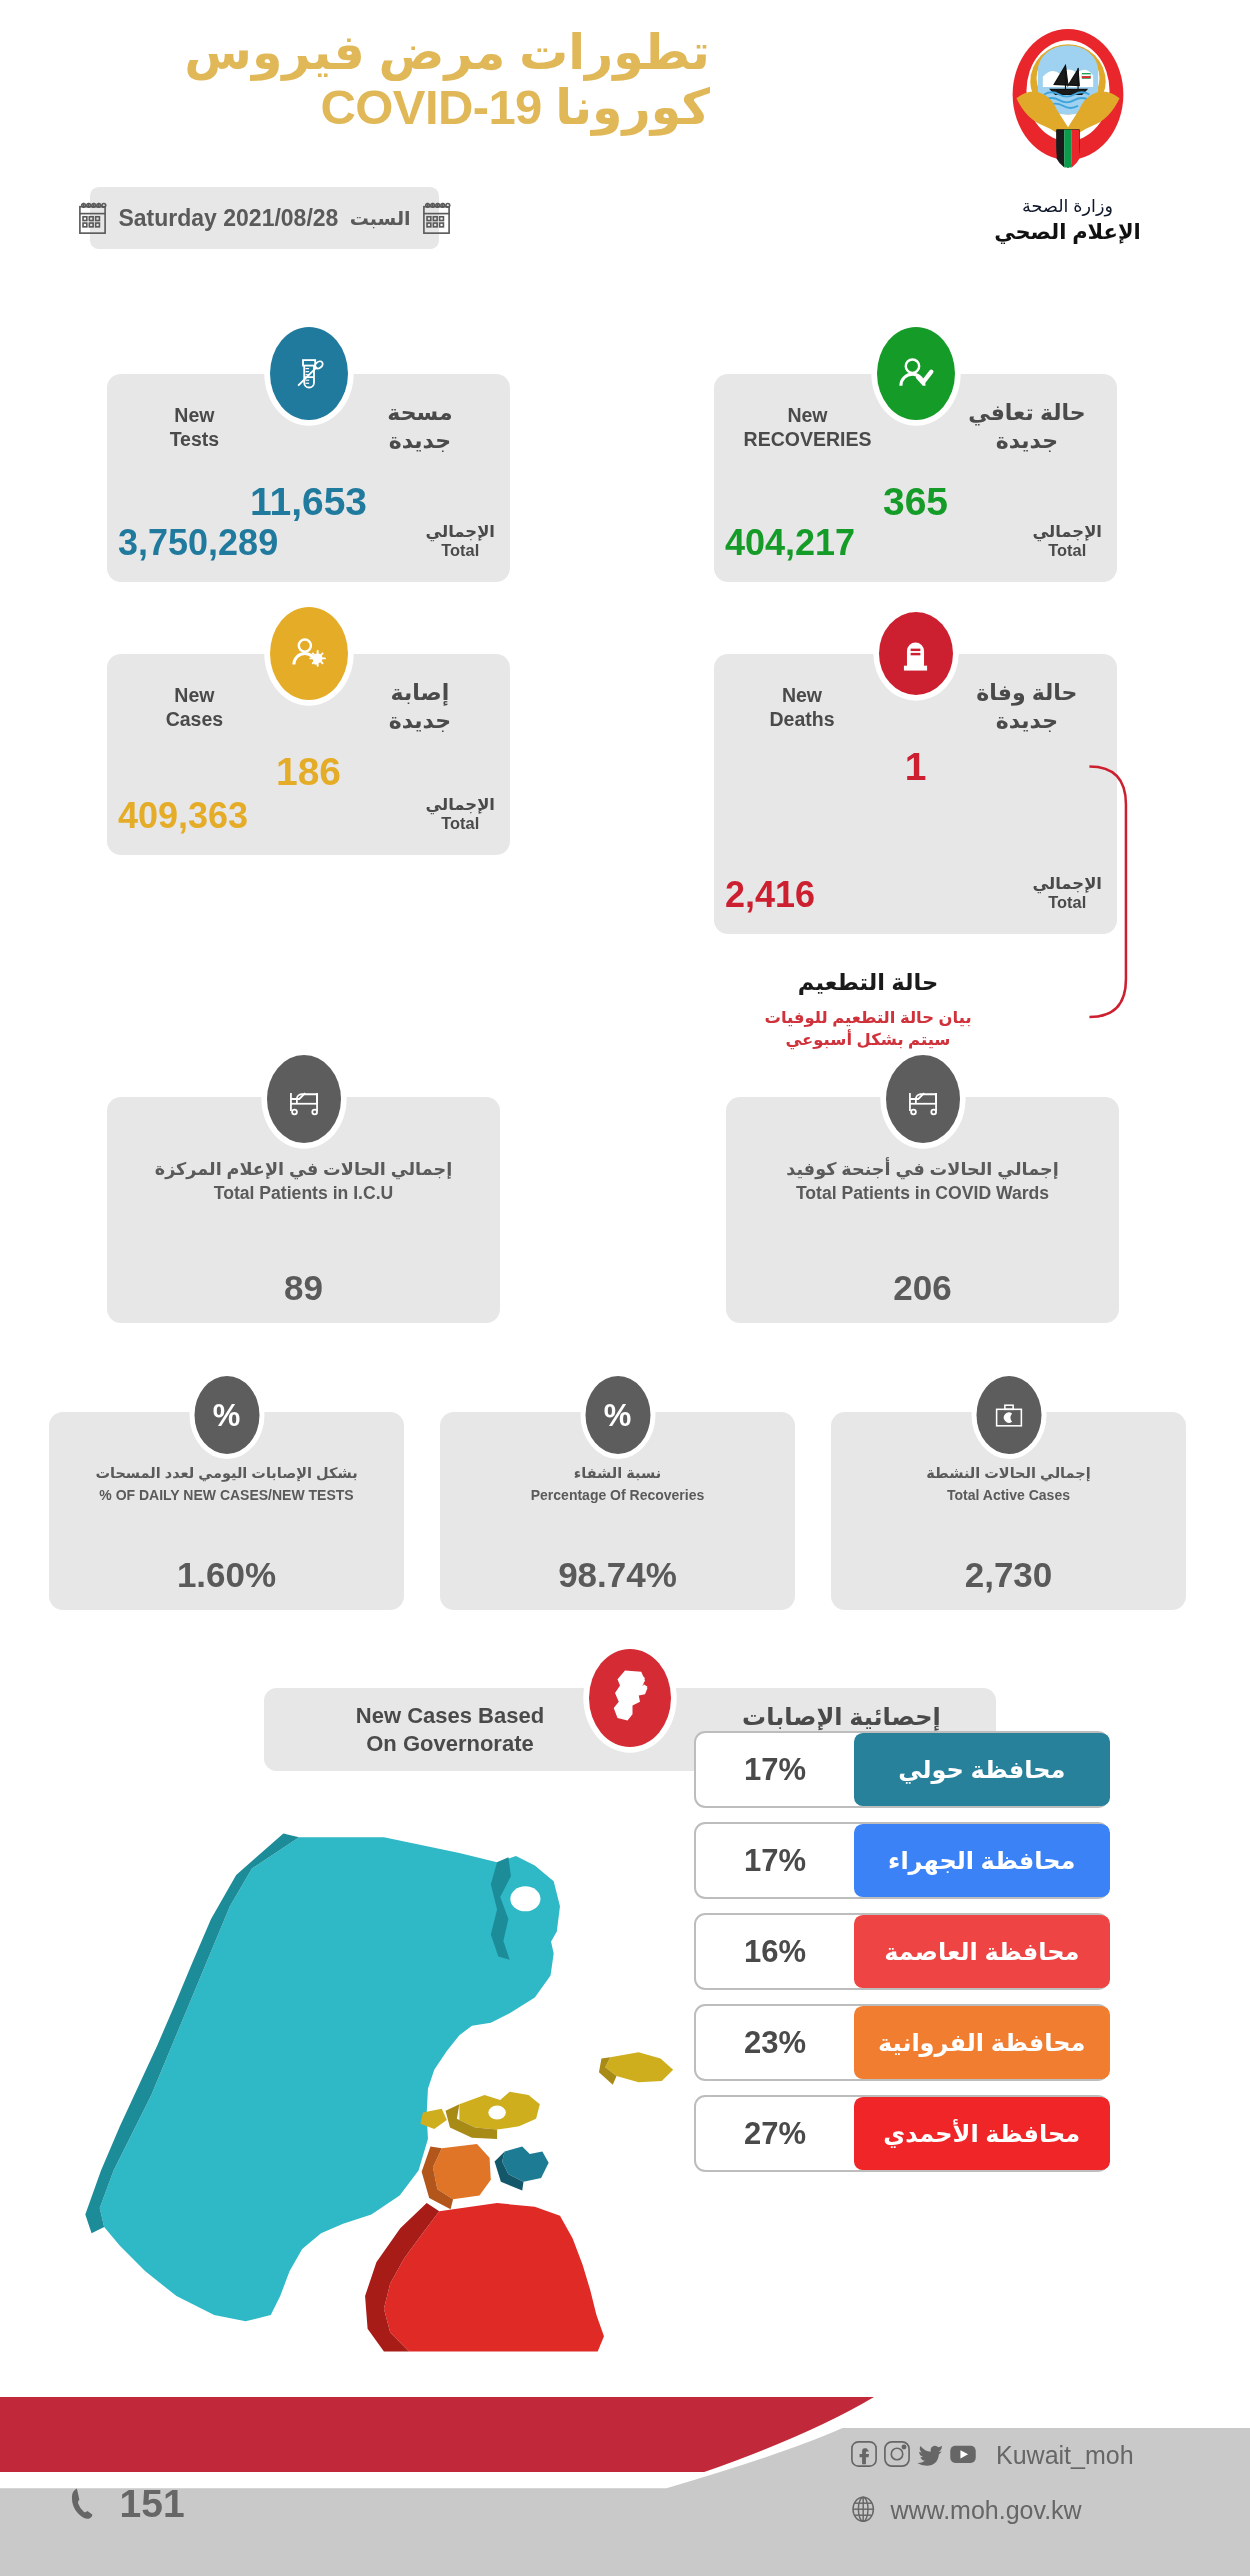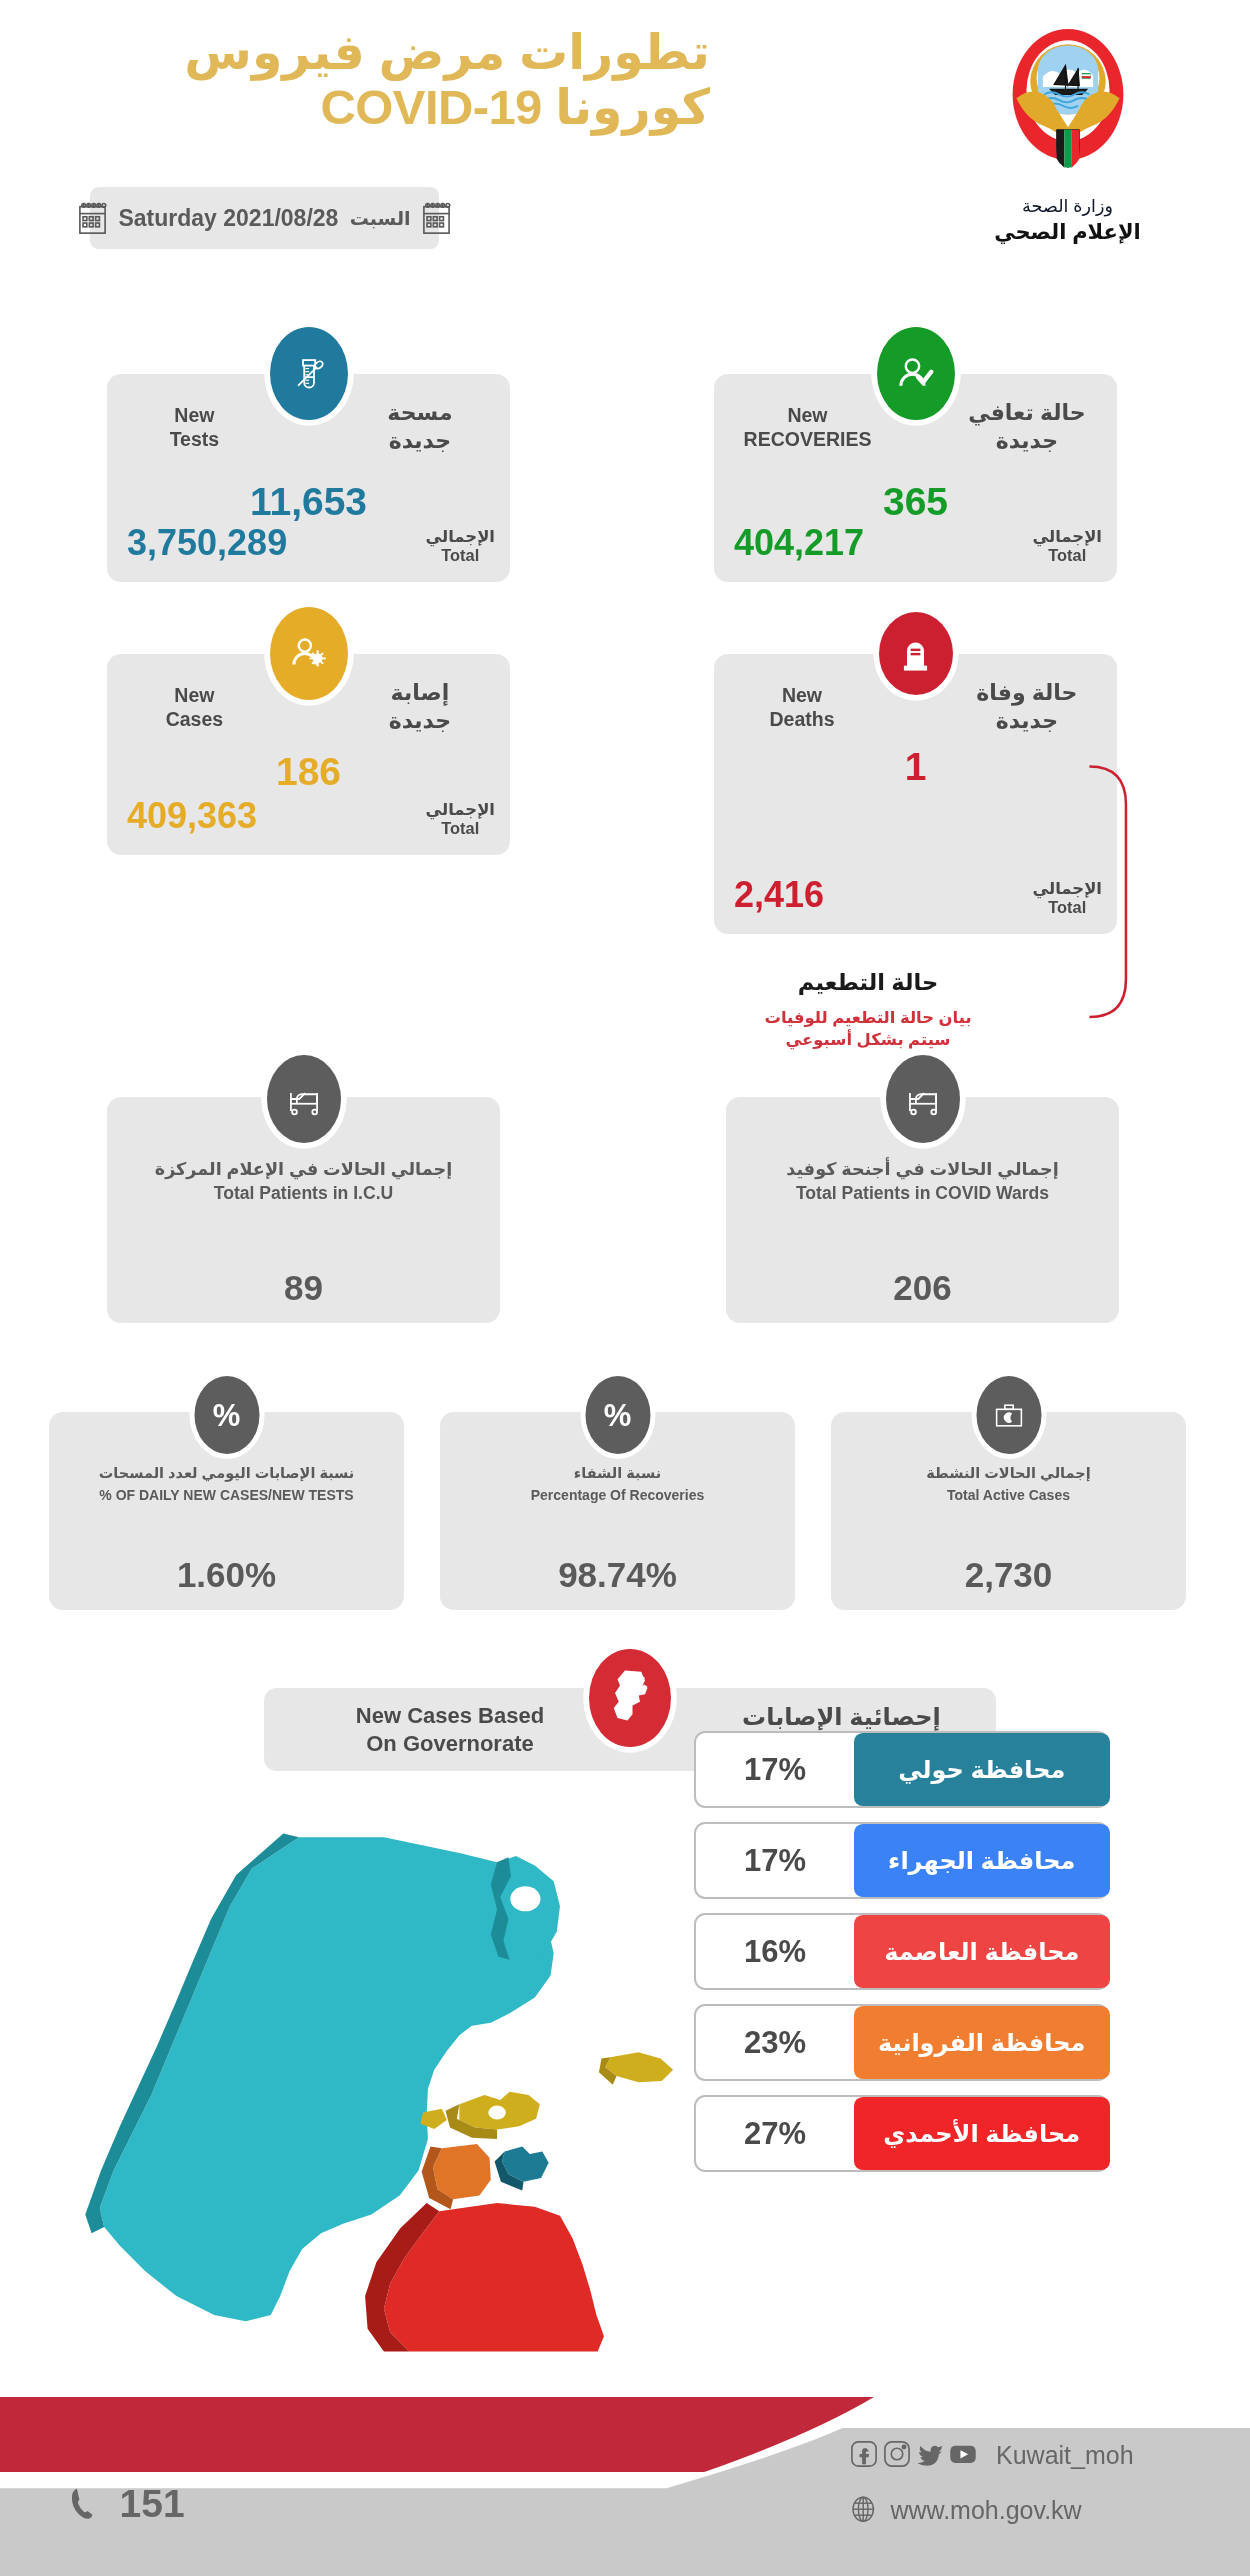--- a/index.html
+++ b/index.html
@@ -56,22 +56,22 @@
   .card-label-ar {
     position: absolute; right: 17.6px; top: 25px; width: 145px;
     font-size: 22px; font-weight: 700; color: #4a4a4a; text-align: center;
     direction: rtl; line-height: 1.26;
   }
   .card-new-val {
     position: absolute; top: 106px; left: 0; right: 0;
     text-align: center; font-size: 39px; font-weight: 700;
   }
   .card-total-row {
-    position: absolute; bottom: 17.6px; left: 20px; right: 15px;
-    display: flex; align-items: flex-end; justify-content: space-between;
+    position: absolute; bottom: 17.6px; left: 11px; right: 15px;
+    display: flex; align-items: flex-start; justify-content: space-between;
   }
   .card-total-val { font-size: 36px; font-weight: 700; }
   .card-total-lbl { font-size: 16.4px; font-weight: 700; color: #4a4a4a; text-align: center; line-height: 1.15; }
   .card-total-lbl .ar { display: block; direction: rtl; font-size: 16.4px; }
 
   
   .hcard { position: absolute; background: #E7E7E7; border-radius: 14px; }
   .hcard-badge {
     position: absolute; width: 74px; height: 88px; border-radius: 50%;
     top: -42px; left: 50%; transform: translateX(-50%);
@@ -408,21 +408,21 @@
     </div>
     <div class="hcard-ar">إجمالي الحالات  في أجنحة كوفيد</div>
     <div class="hcard-en">Total Patients in COVID  Wards</div>
     <div class="hcard-val">206</div>
   </div>
 
   <div class="pcard" style="left:49px; top:1412px; width:355px; height:198px;">
     <div class="pcard-badge">
       <span class="pct">%</span>
     </div>
-    <div class="pcard-ar">نسبة الإصابات اليومي لعدد المسحات</div>
+    <div class="pcard-ar">بشكل الإصابات اليومي لعدد المسحات</div>
     <div class="pcard-en">% OF DAILY NEW CASES/NEW TESTS</div>
     <div class="pcard-val">1.60%</div>
   </div>
 
   <div class="pcard" style="left:440px; top:1412px; width:355px; height:198px;">
     <div class="pcard-badge">
       <span class="pct">%</span>
     </div>
     <div class="pcard-ar">نسبة الشفاء</div>
     <div class="pcard-en">Percentage Of Recoveries</div>

